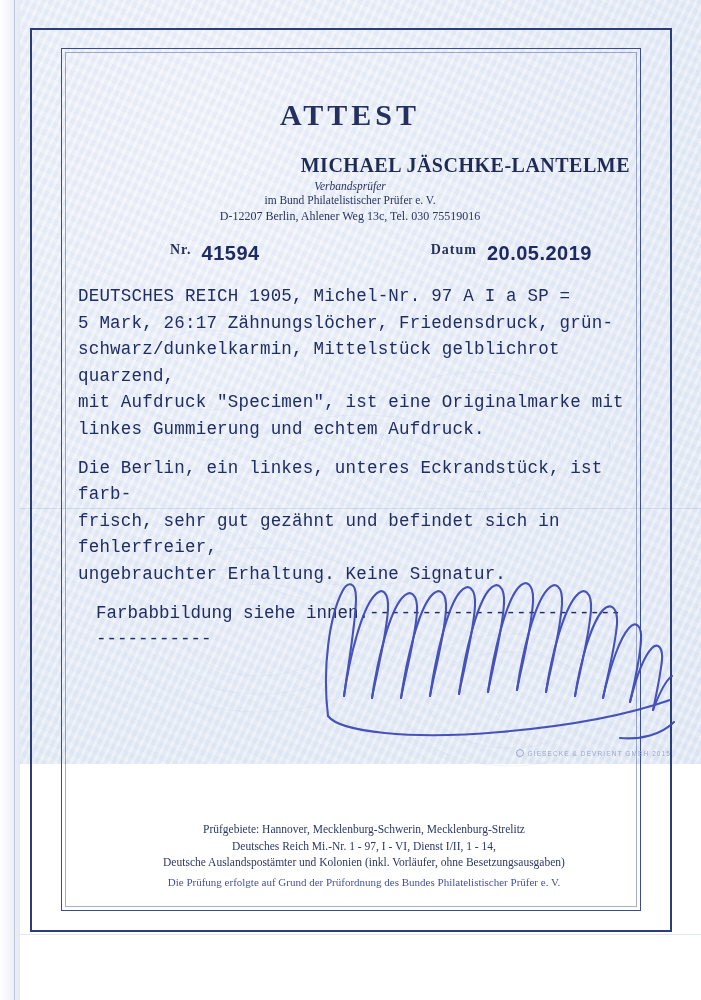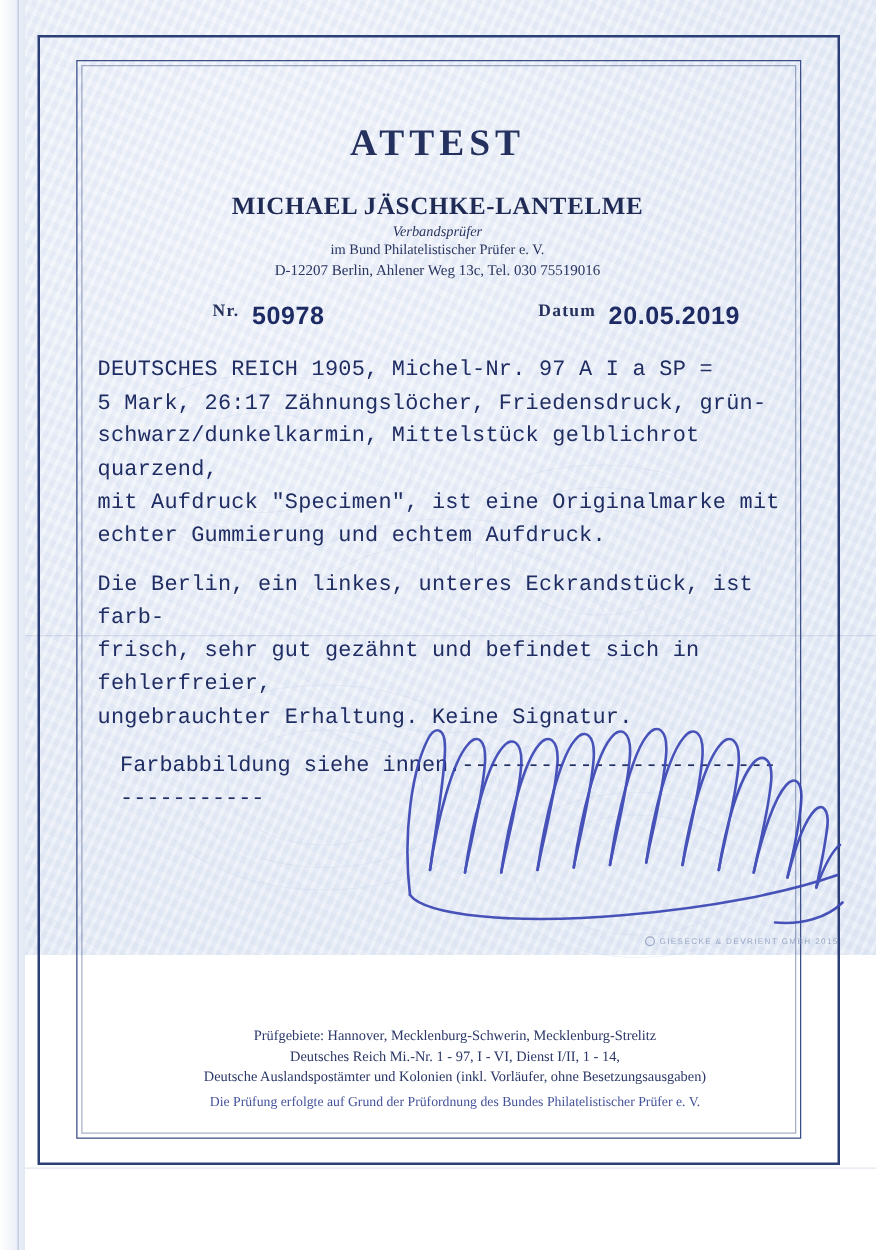--- a/index.html
+++ b/index.html
@@ -97,21 +97,21 @@
   .attest-title {
     text-align: center;
     font-family: "Liberation Serif", serif;
     font-size: 30px;
     letter-spacing: 4px;
     font-weight: bold;
     color: #24305e;
     margin-top: 42px;
   }
   .expert-name {
-    text-align: center;
+    text-align: right;
     font-size: 20px;
     font-weight: bold;
     letter-spacing: 0.5px;
     color: #1f2a55;
     margin-top: 22px;
   }
   .expert-role {
     text-align: center;
     font-size: 11.5px;
     color: #2a3560;
@@ -265,32 +265,32 @@
 
     <div class="attest-title">ATTEST</div>
 
     <div class="expert-name">MICHAEL JÄSCHKE-LANTELME</div>
     <div class="expert-role">Verbandsprüfer</div>
     <div class="expert-assoc">im Bund Philatelistischer Prüfer e. V.</div>
     <div class="expert-address">D-12207 Berlin, Ahlener Weg 13c, Tel. 030 75519016</div>
 
     <div class="meta-row">
       <span class="meta-label">Nr.</span>
-      <span class="meta-value">50978</span>
+      <span class="meta-value">41594</span>
       <span class="meta-spacer"></span>
       <span class="meta-label">Datum</span>
       <span class="meta-value">20.05.2019</span>
     </div>
 
     <div class="body-block">
       <p>DEUTSCHES REICH 1905, Michel-Nr. 97 A I a SP =</p>
       <p>5 Mark, 26:17 Zähnungslöcher, Friedensdruck, grün-</p>
       <p>schwarz/dunkelkarmin, Mittelstück gelblichrot quarzend,</p>
       <p>mit Aufdruck "Specimen", ist eine Originalmarke mit</p>
-      <p>echter Gummierung und echtem Aufdruck.</p>
+      <p>linkes Gummierung und echtem Aufdruck.</p>
 
       <div class="para-gap"></div>
 
       <p>Die Berlin, ein linkes, unteres Eckrandstück, ist farb-</p>
       <p>frisch, sehr gut gezähnt und befindet sich in fehlerfreier,</p>
       <p>ungebrauchter Erhaltung. Keine Signatur.</p>
 
       <div class="para-gap"></div>
 
       <p class="indent dashes">Farbabbildung siehe innen.-----------------------------------</p>

